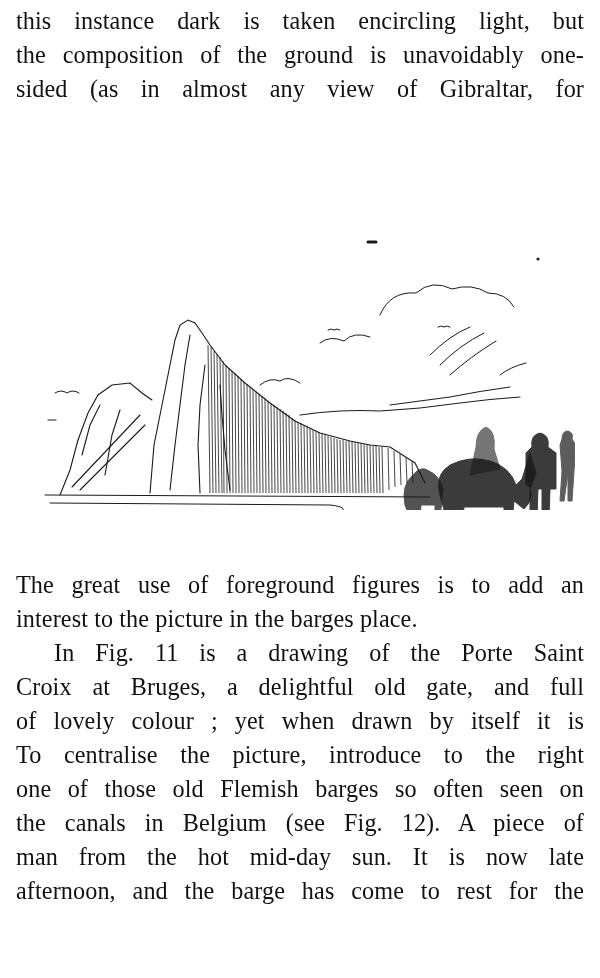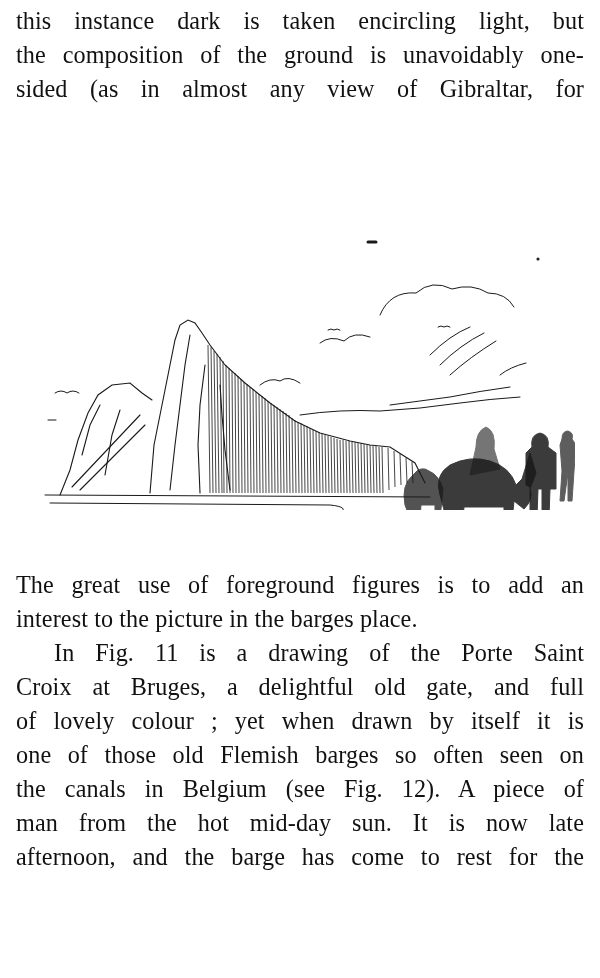--- a/index.html
+++ b/index.html
@@ -147,19 +147,20 @@
     </svg>
   </div>
 
 
   <div class="textblock" id="block-bottom">
     <span class="line">The great use of foreground figures is to add an</span>
     <span class="line last">interest to the picture in the barges place.</span>
     <span class="line indent">In Fig. 11 is a drawing of the Porte Saint</span>
     <span class="line">Croix at Bruges, a delightful old gate, and full</span>
     <span class="line">of lovely colour ; yet when drawn by itself it is</span>
+    <span class="line">To centralise the picture, introduce to the right</span>
     <span class="line">one of those old Flemish barges so often seen on</span>
     <span class="line">the canals in Belgium (see Fig. 12).  A piece of</span>
     <span class="line">man from the hot mid-day sun.  It is now late</span>
     <span class="line">afternoon, and the barge has come to rest for the</span>
   </div>
 
 </div>
 
 </body></html>

